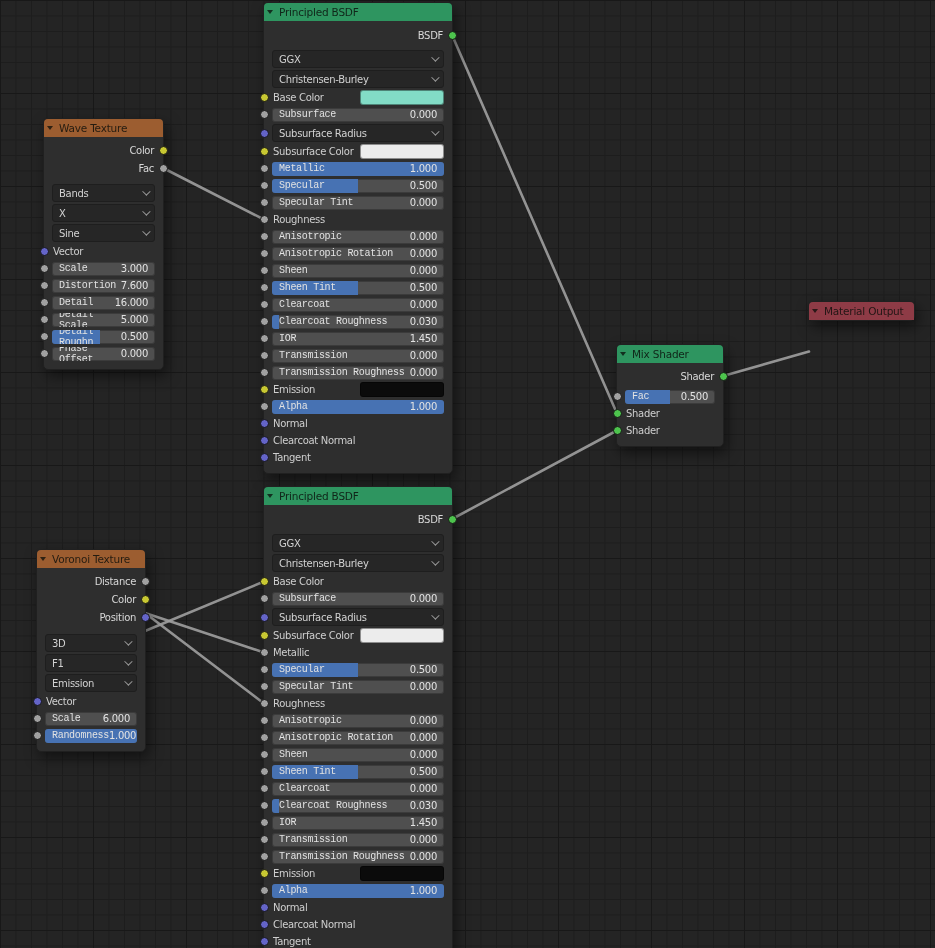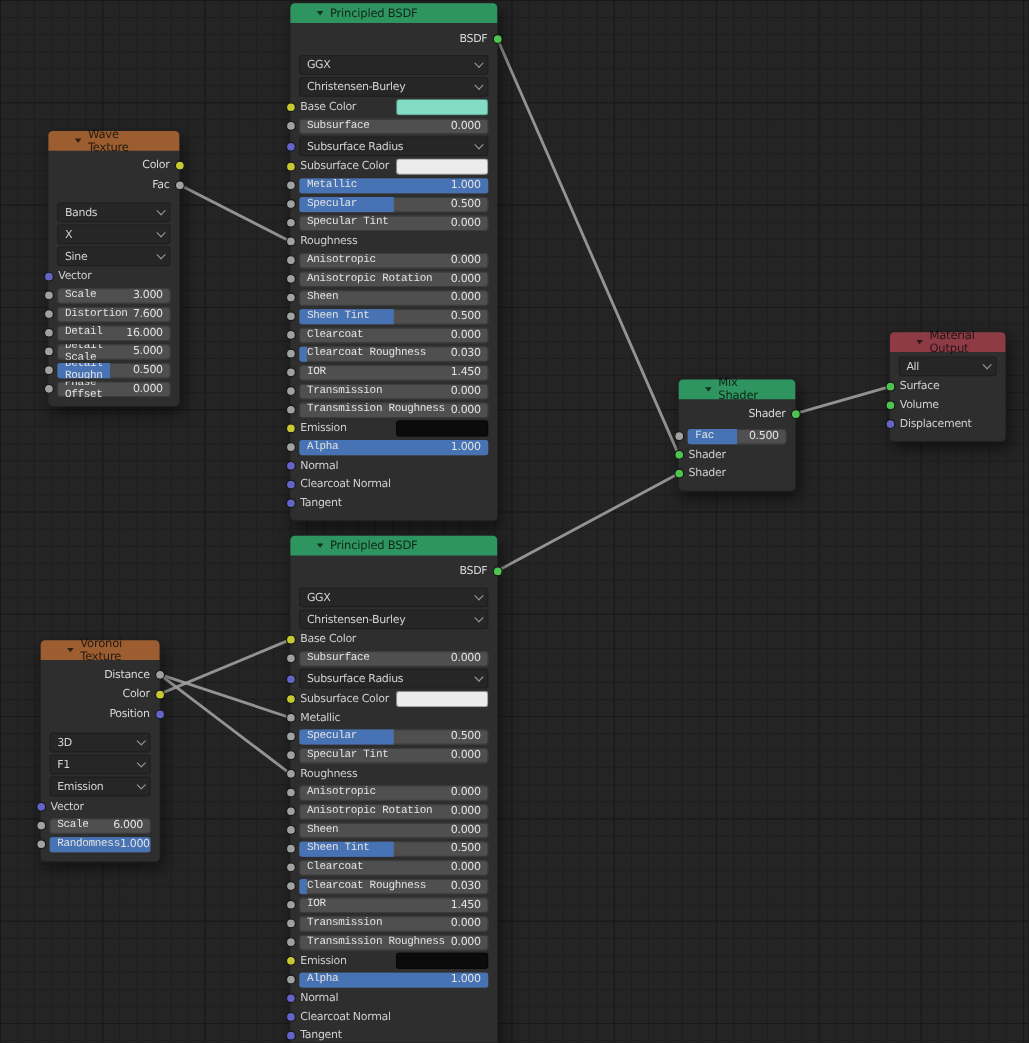--- a/index.html
+++ b/index.html
@@ -15,21 +15,21 @@
     font-family:"DejaVu Sans",sans-serif;
   }
   #wires{position:absolute;left:0;top:0;z-index:1;}
   .node{
     position:absolute;z-index:2;background:#2e2e2e;border:1px solid #202020;
     border-radius:5px;box-shadow:3px 6px 14px rgba(0,0,0,.5);
     color:#d6d6d6;box-sizing:border-box;
   }
   .node-header{
     height:18px;border-radius:4px 4px 0 0;display:flex;align-items:center;
-    padding:0 24px;gap:6px;font-size:10.5px;color:rgba(10,14,10,.82);
+    padding:0 3px;gap:6px;font-size:10.5px;color:rgba(10,14,10,.82);
     letter-spacing:-.2px;
   }
   .tri{width:0;height:0;border-left:3.5px solid transparent;border-right:3.5px solid transparent;border-top:4.5px solid rgba(10,14,10,.75);}
   .nbody{padding:2px 0 7px 0;}
   .row{position:relative;margin:0 8px;display:flex;align-items:center;}
   .row.h17{height:17px}.row.h18{height:18px}.row.h20{height:20px}
   .out-label{flex:1;text-align:right;font-size:10px;color:#d8d8d8;letter-spacing:-.3px;padding-right:1px;}
   .in-label{font-size:10px;color:#cfcfcf;letter-spacing:-.3px;padding-left:1px;}
   .drop{
     flex:1;height:16px;background:#262626;border:1px solid #1e1e1e;border-radius:3px;
@@ -139,21 +139,21 @@
         </div>
         <div class="row h17">
           <div class="slider">
             <span class="slabel">Phase Offset</span>
             <span class="svalue">0.000</span>
           </div>
           <span class="socket s-left" style="background: rgb(161, 161, 161);"></span>
         </div>
       </div>
     </div>
-    <div class="node" style="left: 36px; top: 581px; width: 110px;">
+    <div class="node" style="left: 36px; top: 549px; width: 110px;">
       <div class="node-header" style="background: rgb(156, 93, 48);">
         <span class="tri"></span>
         <span>Voronoi Texture</span>
       </div>
       <div class="nbody">
         <div style="height: 2px;"></div>
         <div class="row h18">
           <span class="out-label">Distance</span>
           <span class="socket s-right" style="background: rgb(161, 161, 161);"></span>
         </div>
@@ -562,35 +562,14 @@
           <span class="in-label">Shader</span>
           <span class="socket s-left" style="background: rgb(77, 196, 77);"></span>
         </div>
       </div>
     </div>
     <div class="node" style="left: 808px; top: 301px; width: 107px;">
       <div class="node-header" style="background: rgb(142, 59, 70);">
         <span class="tri"></span>
         <span>Material Output</span>
       </div>
-      <div class="nbody">
-        <div style="height: 1px;"></div>
-        <div class="row h20">
-          <div class="drop">
-            <span>All</span>
-            <span class="chev"></span>
-          </div>
-        </div>
-        <div class="row h17">
-          <span class="in-label">Surface</span>
-          <span class="socket s-left" style="background: rgb(77, 196, 77);"></span>
-        </div>
-        <div class="row h17">
-          <span class="in-label">Volume</span>
-          <span class="socket s-left" style="background: rgb(77, 196, 77);"></span>
-        </div>
-        <div class="row h17">
-          <span class="in-label">Displacement</span>
-          <span class="socket s-left" style="background: rgb(100, 100, 200);"></span>
-        </div>
-      </div>
     </div>
   </div>
 
 </body></html>

